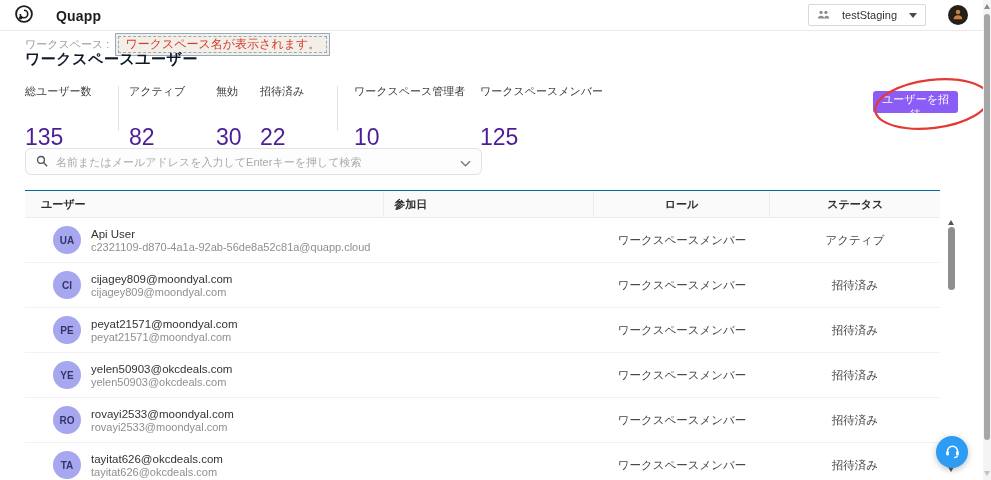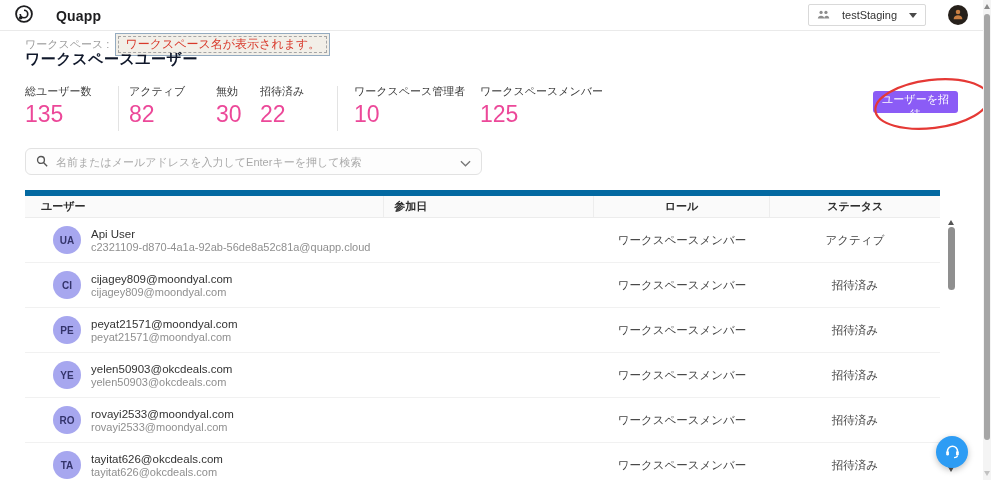--- a/index.html
+++ b/index.html
@@ -20,39 +20,39 @@
   .ws-line{position:absolute;left:25px;top:33px;display:flex;align-items:center;}
   .ws-label{font-size:11px;color:#9b9b9b;}
   .ws-annotation{margin-left:6px;font-size:12px;color:#d8392b;background:#f2efe8;border:1px solid #94abc0;
     padding:2px 9px;outline:1px dashed #a6a6a6;outline-offset:-4px;}
   .page-title{position:absolute;left:25px;top:50px;margin:0;font-size:15px;font-weight:bold;color:#0f172a;letter-spacing:.5px;}
 
   
   .stats{position:absolute;left:0;top:84px;height:52px;width:720px;}
   .stat{position:absolute;top:0;}
   .stat-label{font-size:11px;color:#3a3a3a;font-weight:500;white-space:nowrap;}
-  .stat-value{font-size:23px;color:#ec4899;margin-top:2px;}
+  .stat-value{font-size:23px;color:#4c1d95;margin-top:25px;}
   .stat-divider{position:absolute;top:2px;width:1px;height:45px;background:#e3e3e3;}
   .s0{left:25px;} .s1{left:129px;} .s2{left:216px;} .s3{left:260px;} .s4{left:354px;} .s5{left:480px;}
   .d1{left:118px;} .d2{left:337px;}
 
   
   .invite-btn{position:absolute;left:873px;top:91px;width:85px;height:22px;background:#8b5cf6;color:#fff;
     font-size:11px;border:none;border-radius:3px;cursor:pointer;font-family:inherit;}
   .annot-svg{position:absolute;left:0;top:0;width:991px;height:480px;pointer-events:none;}
 
   
   .searchbar{position:absolute;left:25px;top:148px;width:457px;height:27px;border:1px solid #e2e2e2;border-radius:6px;
     background:#fdfdfd;display:flex;align-items:center;padding:0 10px;box-sizing:border-box;gap:6px;}
   .searchbar input{flex:1;border:none;outline:none;background:transparent;font-size:11px;color:#333;font-family:inherit;}
   .searchbar input::placeholder{color:#a9a9a9;}
 
   
   .utable{position:absolute;left:25px;top:190px;width:915px;}
-  .thead{display:flex;height:28px;background:#fafafa;border-top:6px solid #0369a1;border-bottom:1px solid #ececec;
+  .thead{display:flex;height:28px;background:#fafafa;border-top:1px solid #0369a1;border-bottom:1px solid #ececec;
     align-items:center;font-size:11px;font-weight:bold;color:#2e2e2e;box-sizing:border-box;}
   .col-user{width:359px;padding-left:16px;box-sizing:border-box;}
   .col-join{width:210px;padding-left:10px;box-sizing:border-box;}
   .col-role{width:176px;text-align:center;}
   .col-status{width:170px;text-align:center;}
   .thead .col-join,.thead .col-role,.thead .col-status{border-left:1px solid #ededed;height:100%;display:flex;align-items:center;}
   .thead .col-role,.thead .col-status{justify-content:center;}
   .trow{display:flex;height:44px;align-items:center;border-bottom:1px solid #f1f1f1;background:#fff;}
   .user-cell{display:flex;align-items:center;gap:10px;}
   .avatar-badge{width:28px;height:28px;border-radius:50%;background:#A7A7EF;color:#34346b;font-size:10px;font-weight:bold;

